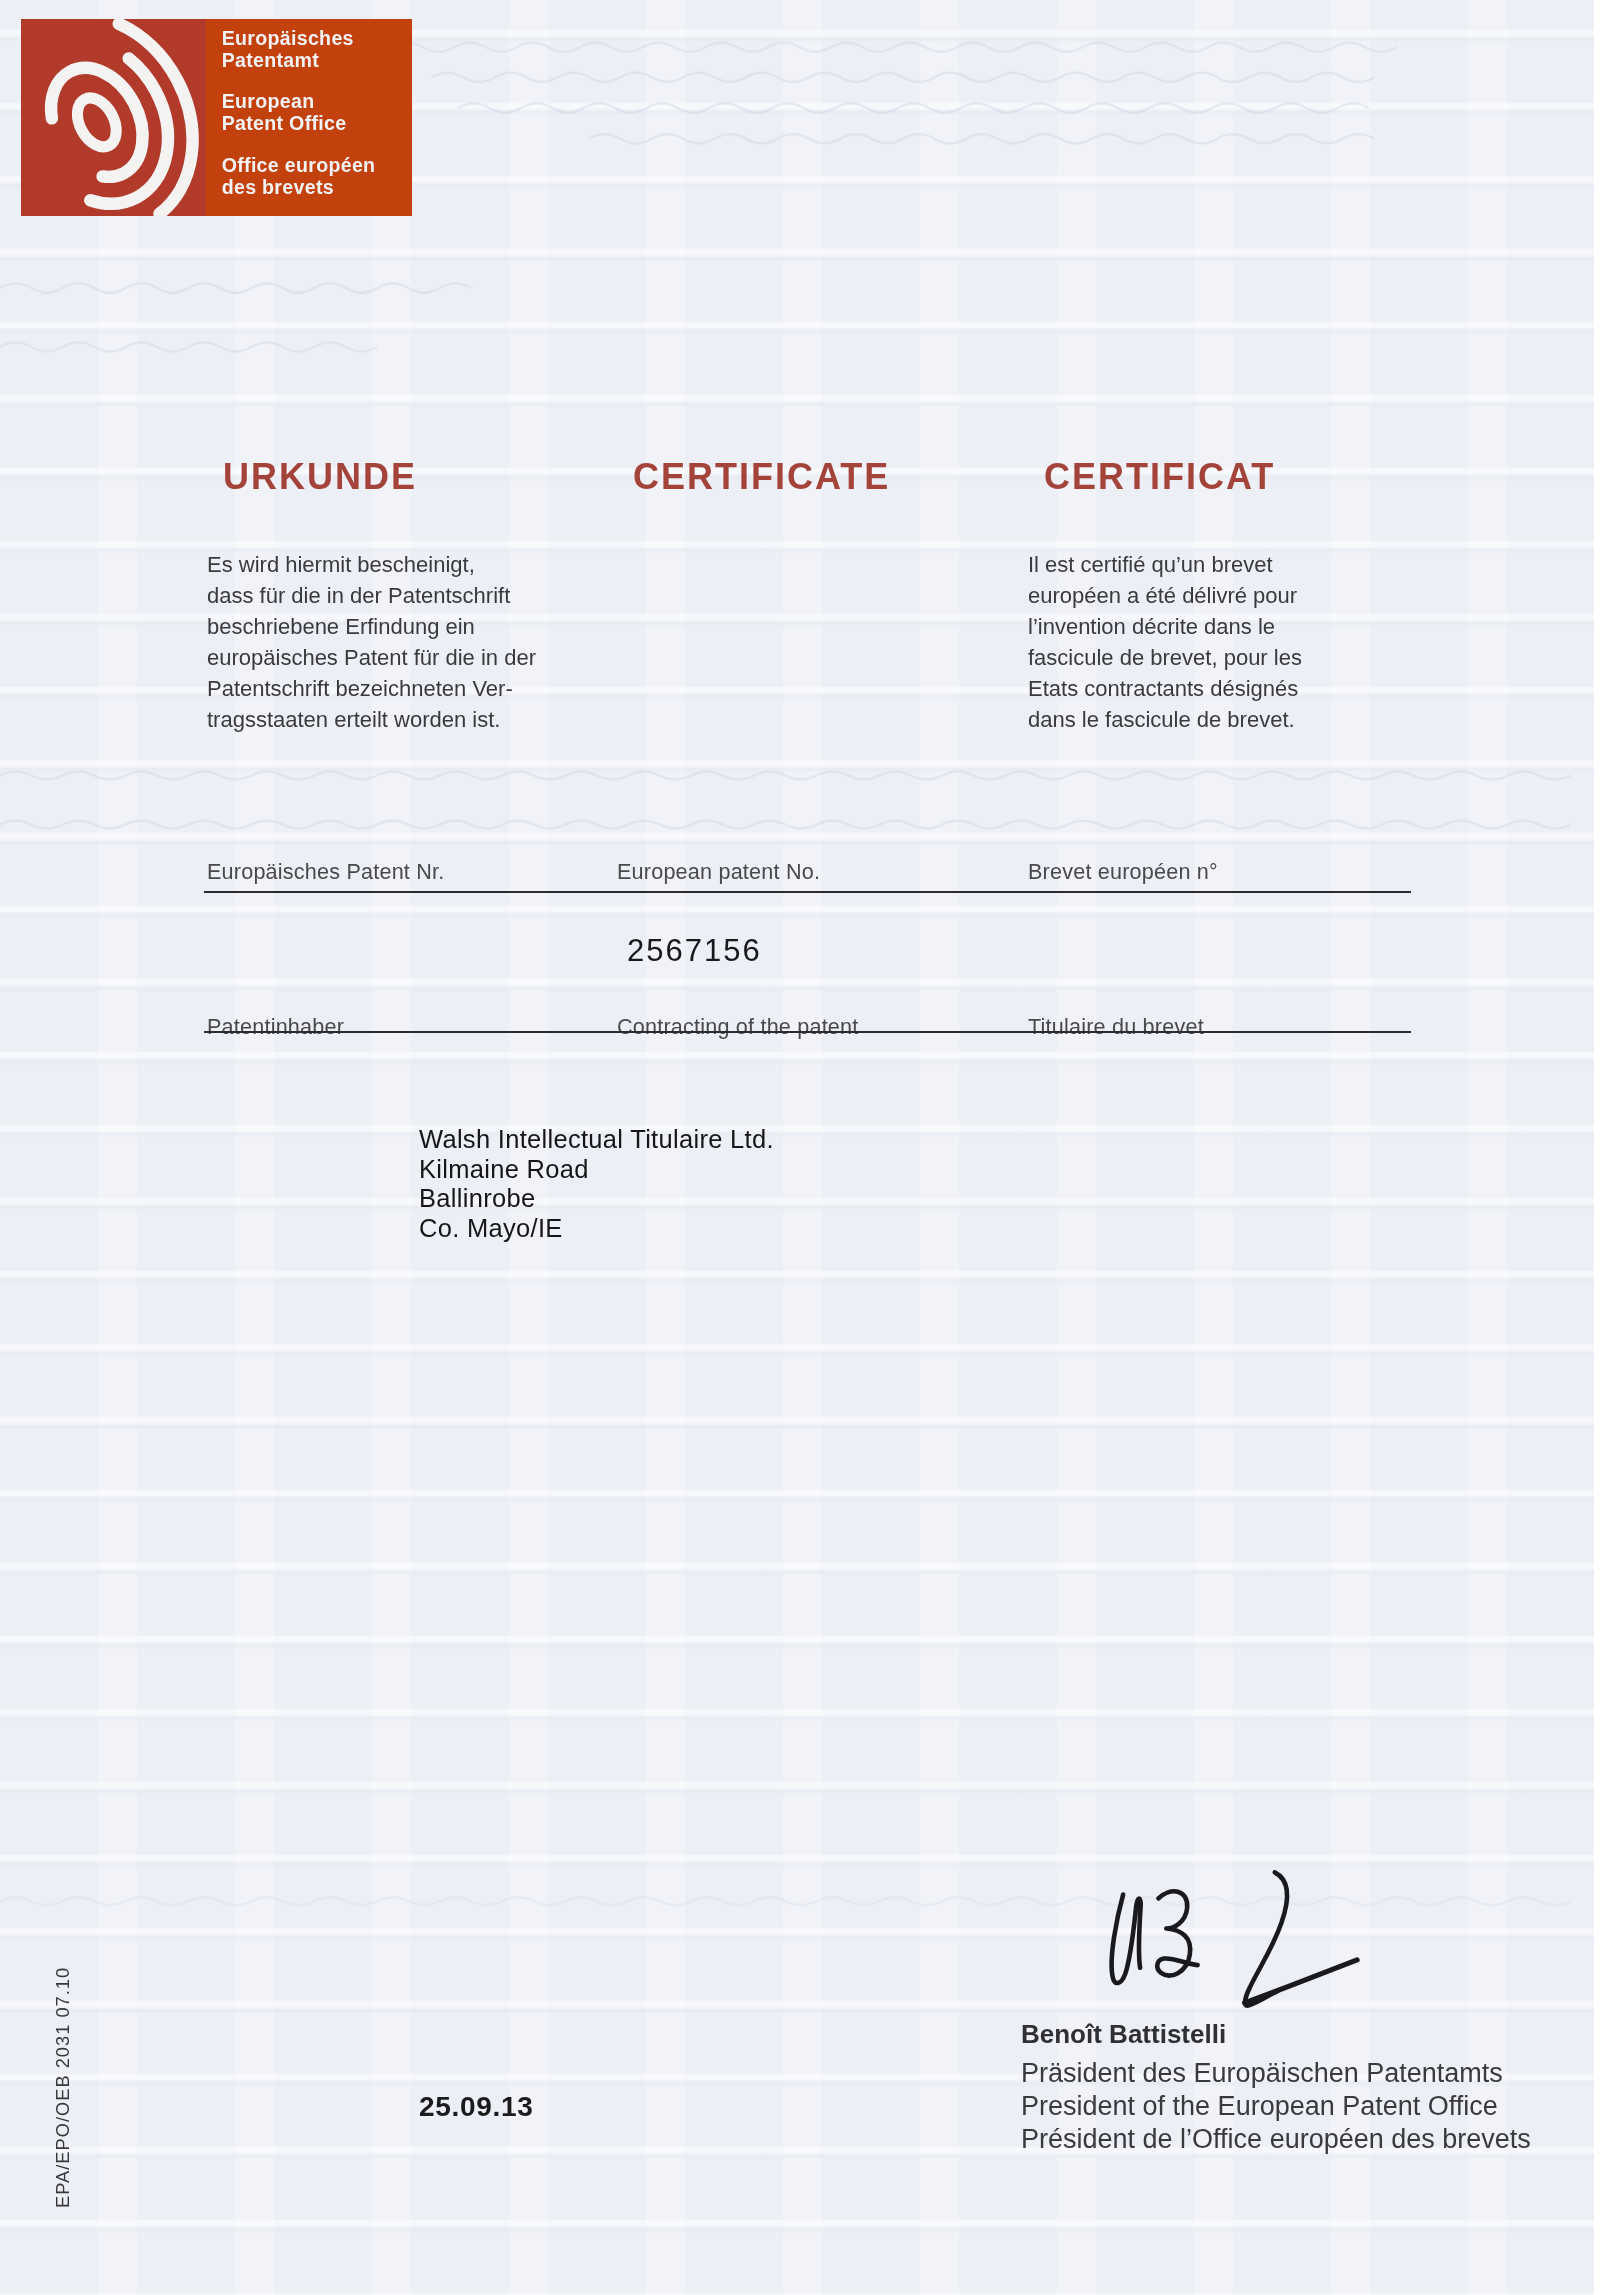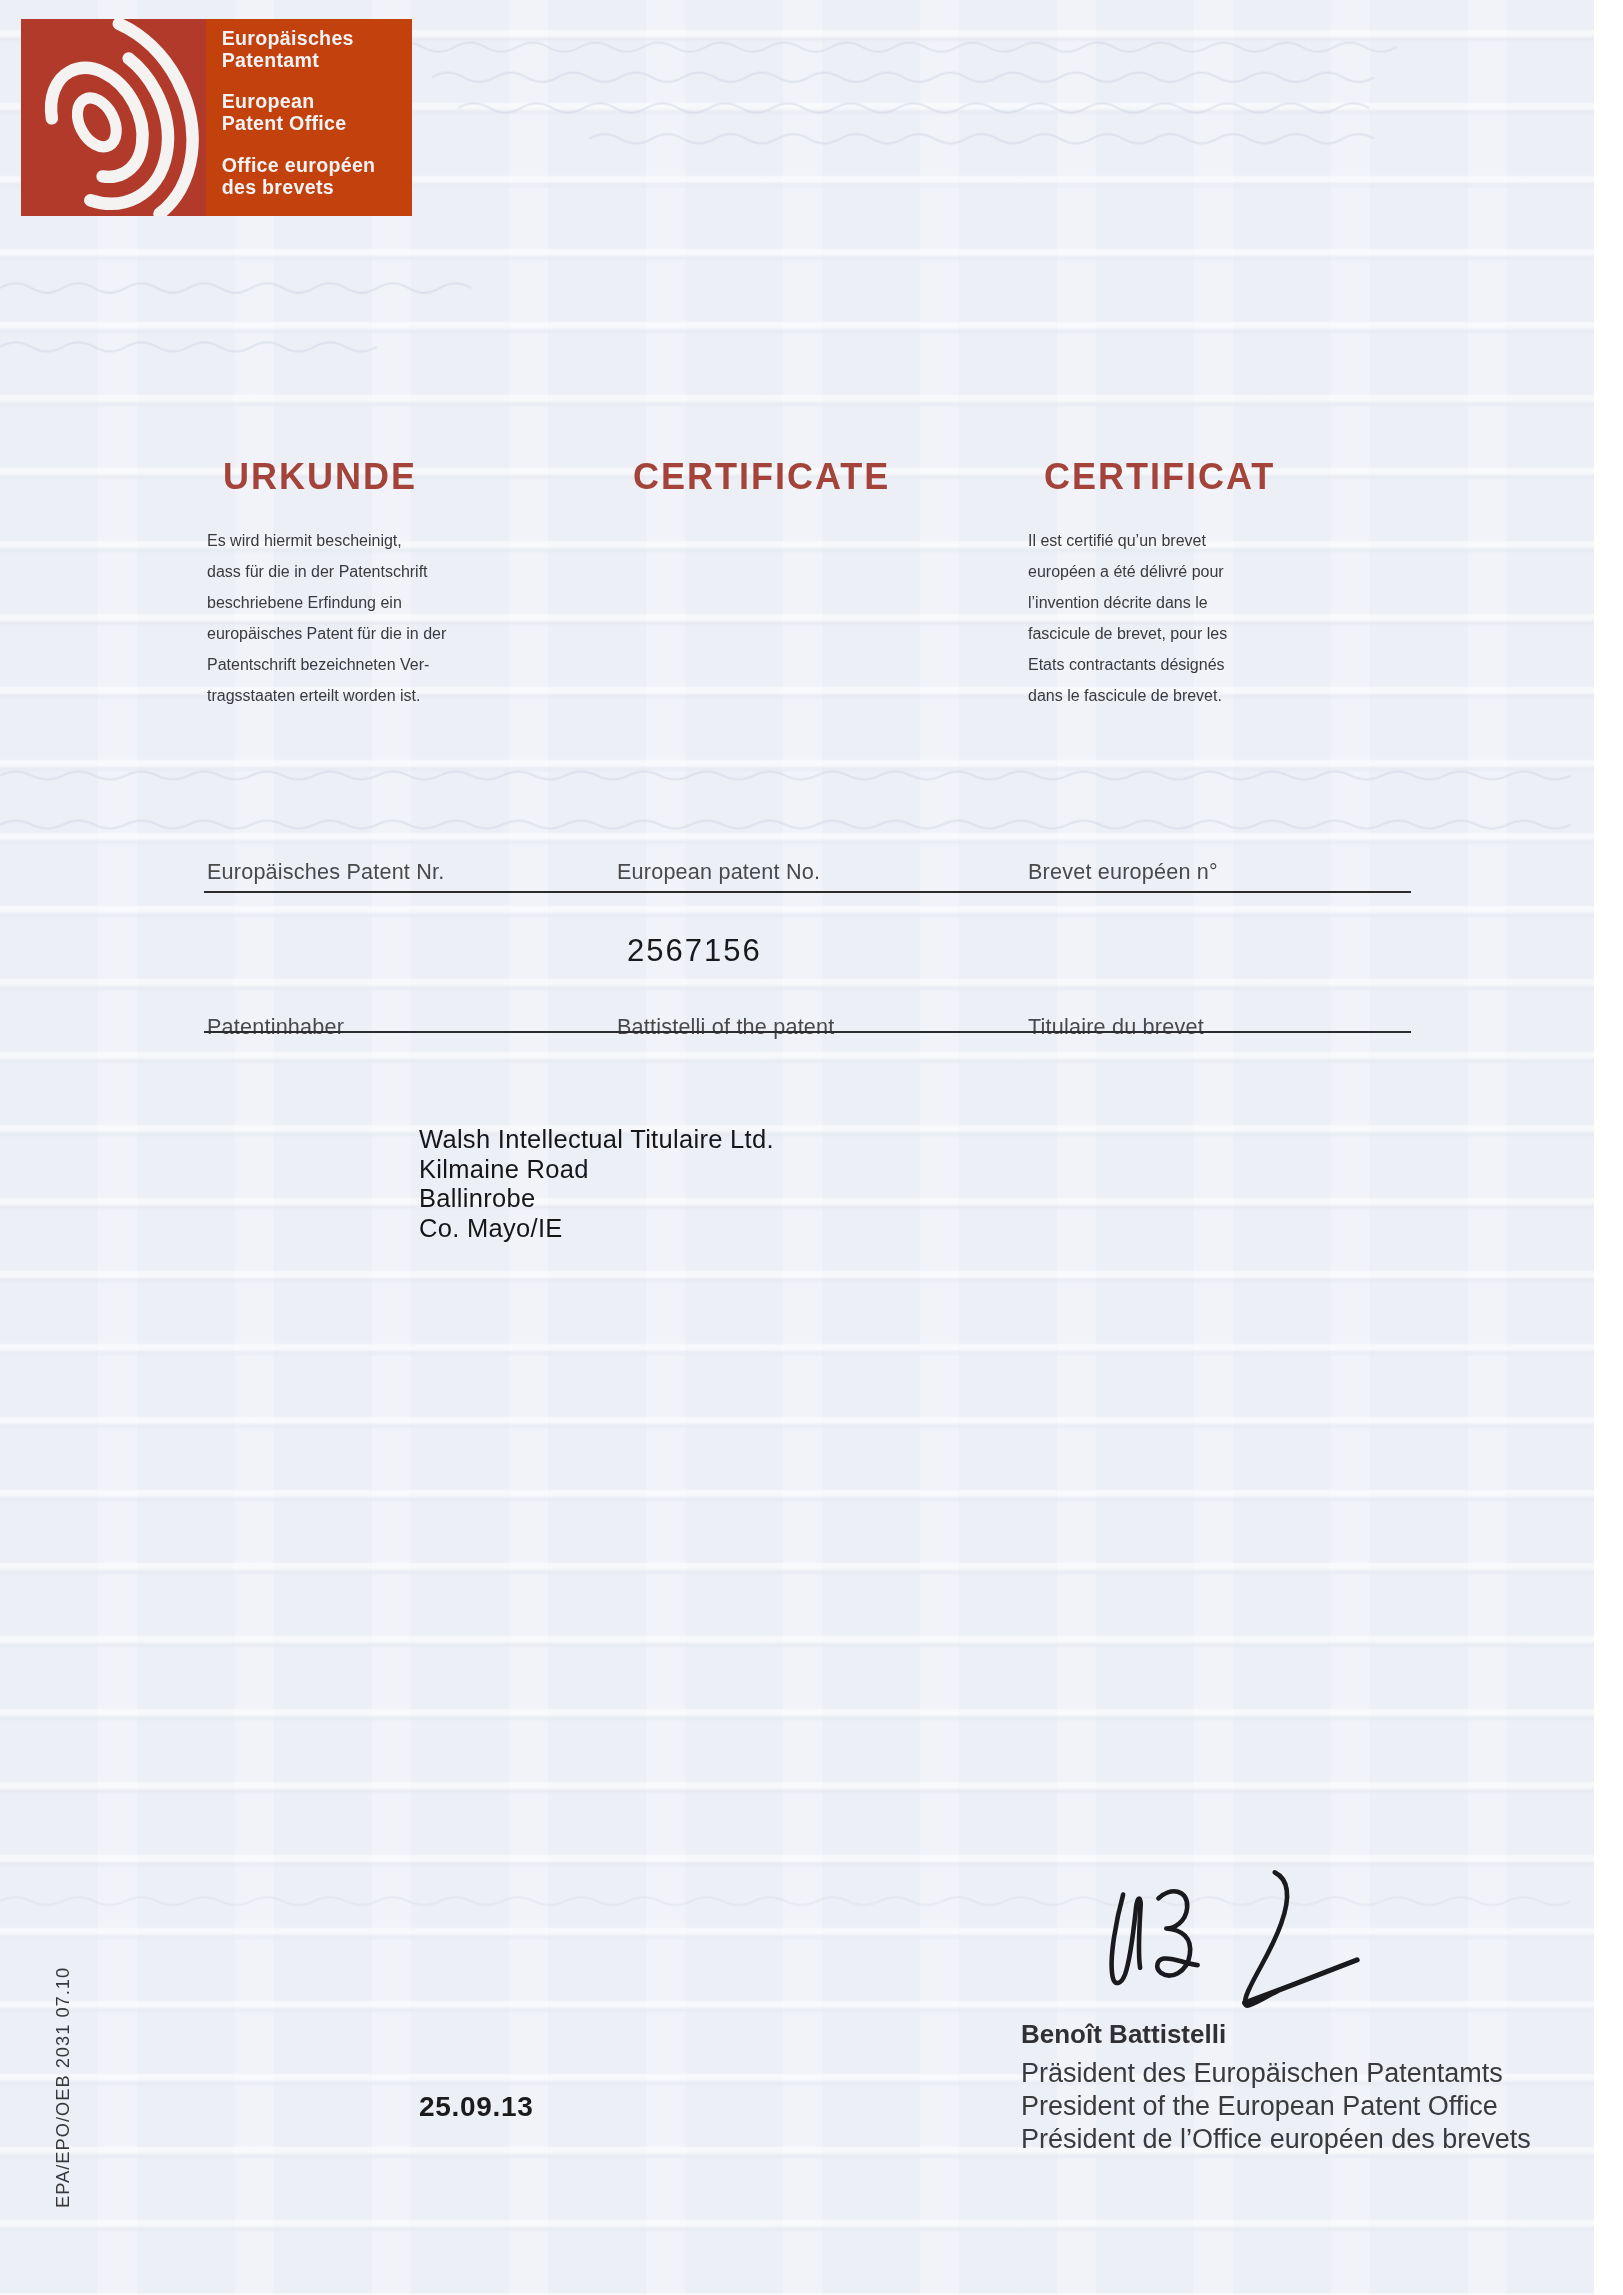--- a/index.html
+++ b/index.html
@@ -46,22 +46,22 @@
   }
 
   
   .doc-title {
     position:absolute; top:440px; margin:16px;
     font-size:36px; font-weight:bold; letter-spacing:2px;
     color:#a3433a;
   }
   
   .cert-text {
-    position:absolute; top:525px; width:393px;
-    font-size:16px; line-height:31px; color:#3a3a3d;
+    position:absolute; top:549px; width:393px;
+    font-size:22px; line-height:31px; color:#3a3a3d;
     white-space:pre-line;
   }
   .col-1 { left:207px; }
   .col-2 { left:617px; }
   .col-3 { left:1028px; }
 
   
   .field-label {
     position:absolute;
     font-size:21.6px; color:#49494c; letter-spacing:0.2px;
@@ -173,21 +173,21 @@
 dans le fascicule de brevet.</div>
 
   <span class="field-label row-patent-label col-1">Europäisches Patent Nr.</span>
   <span class="field-label row-patent-label col-2">European patent No.</span>
   <span class="field-label row-patent-label col-3">Brevet européen n°</span>
   <div class="rule rule-1"></div>
 
   <div class="patent-number">2567156</div>
 
   <span class="field-label row-proprietor-label col-1">Patentinhaber</span>
-  <span class="field-label row-proprietor-label col-2">Battistelli of the patent</span>
+  <span class="field-label row-proprietor-label col-2">Contracting of the patent</span>
   <span class="field-label row-proprietor-label col-3">Titulaire du brevet</span>
   <div class="rule rule-2"></div>
 
   <div class="proprietor-address">Walsh Intellectual Titulaire Ltd.
 Kilmaine Road
 Ballinrobe
 Co. Mayo/IE</div>
 
   <svg class="signature-svg" width="281" height="144" viewBox="0 0 430 220">
     <g fill="none" stroke="#1a1a1e" stroke-linecap="round" stroke-linejoin="round">

